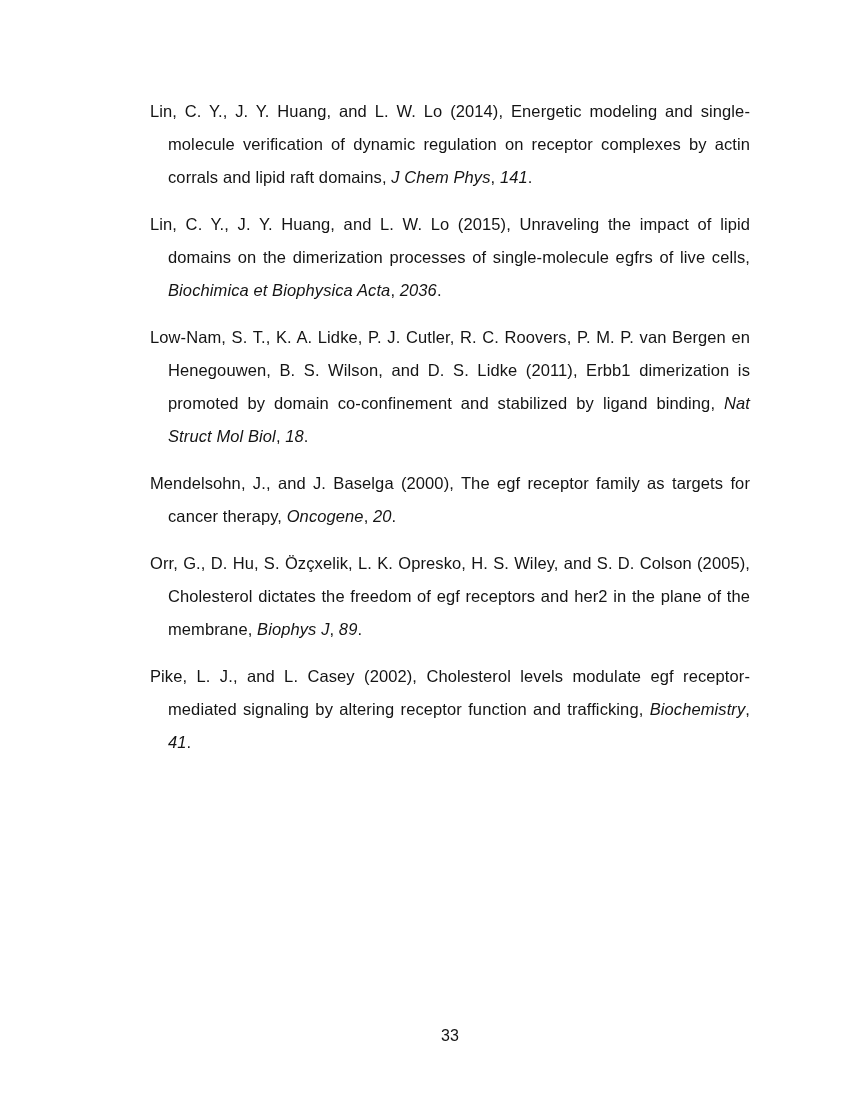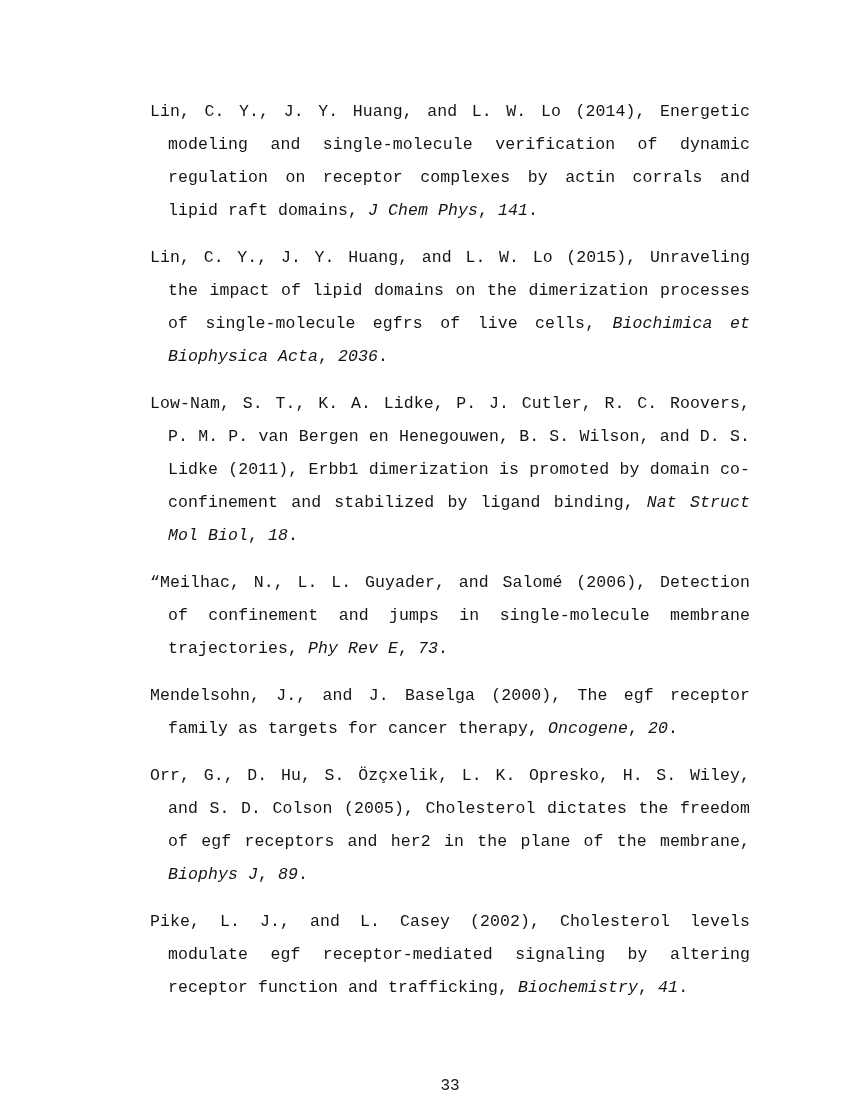--- a/index.html
+++ b/index.html
@@ -6,21 +6,21 @@
     margin: 0;
     padding: 0;
     background: #ffffff;
   }
   .page {
     position: relative;
     width: 850px;
     height: 1100px;
     background: #ffffff;
     color: #141414;
-    font-family: Liberation Mono, monospace;
+    font-family: Liberation Sans, sans-serif;
     overflow: hidden;
   }
   .refs {
     position: absolute;
     left: 150px;
     top: 95px;
     width: 600px;
   }
   p.reference {
     font-size: 16.5px;
@@ -31,33 +31,32 @@
     text-indent: -18px;
     letter-spacing: 0.1px;
   }
   p.reference em {
     font-style: italic;
   }
   .page-number {
     position: absolute;
     left: 150px;
     width: 600px;
-    top: 1076px;
+    top: 1026px;
     text-align: center;
     font-size: 16px;
     line-height: 20px;
   }
 </style>
 </head>
 <body>
 
 <div class="page">
   <main class="refs">
       <p class="reference"><span>Lin, C. Y., J. Y. Huang, and L. W. Lo (2014), Energetic modeling and single-molecule verification of dynamic regulation on receptor complexes by actin corrals and lipid raft domains, </span><em>J Chem Phys</em><span>, </span><em>141</em><span>.</span></p>
       <p class="reference"><span>Lin, C. Y., J. Y. Huang, and L. W. Lo (2015), Unraveling the impact of lipid domains on the dimerization processes of single-molecule egfrs of live cells, </span><em>Biochimica et Biophysica Acta</em><span>, </span><em>2036</em><span>.</span></p>
       <p class="reference"><span>Low-Nam, S. T., K. A. Lidke, P. J. Cutler, R. C. Roovers, P. M. P. van Bergen en Henegouwen, B. S. Wilson, and D. S. Lidke (2011), Erbb1 dimerization is promoted by domain co-confinement and stabilized by ligand binding, </span><em>Nat Struct Mol Biol</em><span>, </span><em>18</em><span>.</span></p>
-      <p class="reference"><span>“Meilhac, N., L. L. Guyader, and Salomé (2006), Detection of confinement and jumps in single-molecule membrane trajectories, </span><em>Phy Rev E</em><span>, </span><em>73</em><span>.</span></p>
       <p class="reference"><span>Mendelsohn, J., and J. Baselga (2000), The egf receptor family as targets for cancer therapy, </span><em>Oncogene</em><span>, </span><em>20</em><span>.</span></p>
       <p class="reference"><span>Orr, G., D. Hu, S. Özçxelik, L. K. Opresko, H. S. Wiley, and S. D. Colson (2005), Cholesterol dictates the freedom of egf receptors and her2 in the plane of the membrane, </span><em>Biophys J</em><span>, </span><em>89</em><span>.</span></p>
       <p class="reference"><span>Pike, L. J., and L. Casey (2002), Cholesterol levels modulate egf receptor-mediated signaling by altering receptor function and trafficking, </span><em>Biochemistry</em><span>, </span><em>41</em><span>.</span></p>
     </main>
   <footer class="page-number">33</footer>
 </div>
 
 </body></html>

